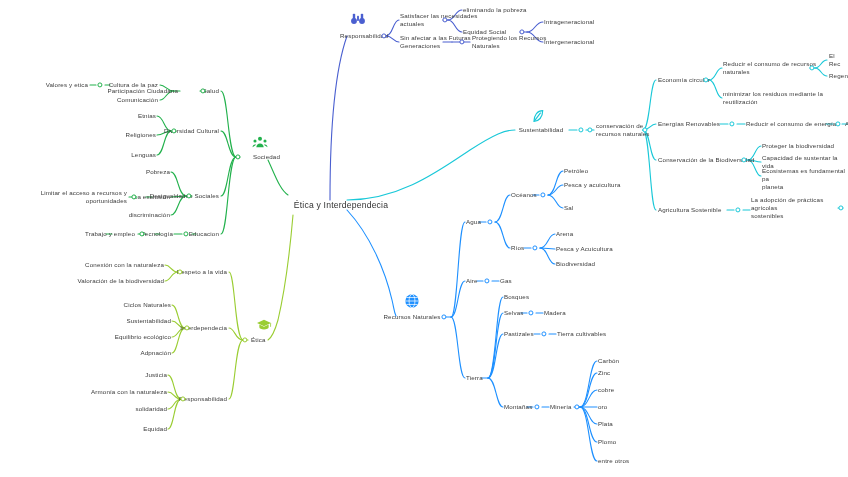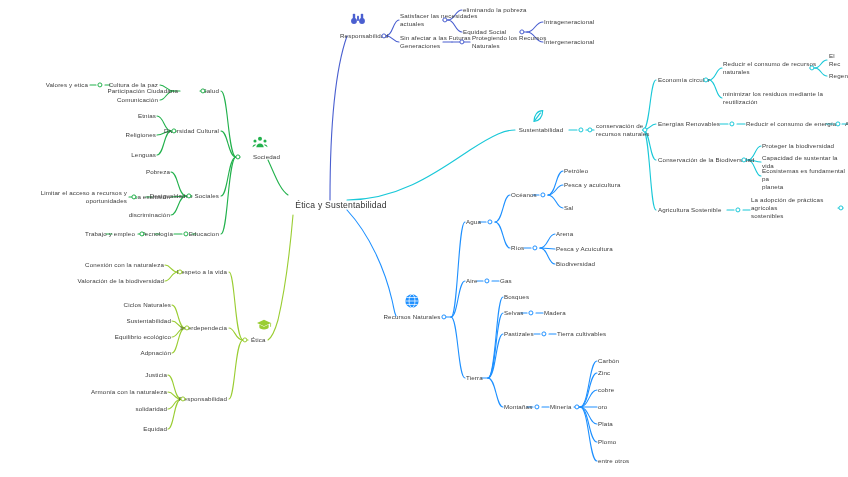--- a/index.html
+++ b/index.html
@@ -205,21 +205,21 @@
         <path d="M580,407 C589,407 589,373 597,373"></path>
         <path d="M580,407 C589,407 589,390 597,390"></path>
         <path d="M580,407 C589,407 589,407 597,407"></path>
         <path d="M580,407 C589,407 589,424 597,424"></path>
         <path d="M580,407 C589,407 589,442 597,442"></path>
         <path d="M580,407 C589,407 589,461 597,461"></path>
       </g>
     </g>
   </svg>
 
-  <div class="node center anchor-mid" style="left:341px; top:205px;">Ética y Sustentabilidad</div>
+  <div class="node center anchor-mid" style="left:341px; top:205px;">Ética y Interdependecia</div>
 
   <div class="icon" style="left:358px; top:19px;">
     <svg viewBox="0 0 24 24" fill="#4a5fd0">
       <circle cx="6" cy="15" r="4.4"></circle>
         <circle cx="18" cy="15" r="4.4"></circle>
       <rect x="4.2" y="4" width="3.6" height="9" rx="1.2"></rect>
       <rect x="16.2" y="4" width="3.6" height="9" rx="1.2"></rect>
       <rect x="10.6" y="7" width="2.8" height="8" rx="1"></rect>
     </svg>
   </div>

